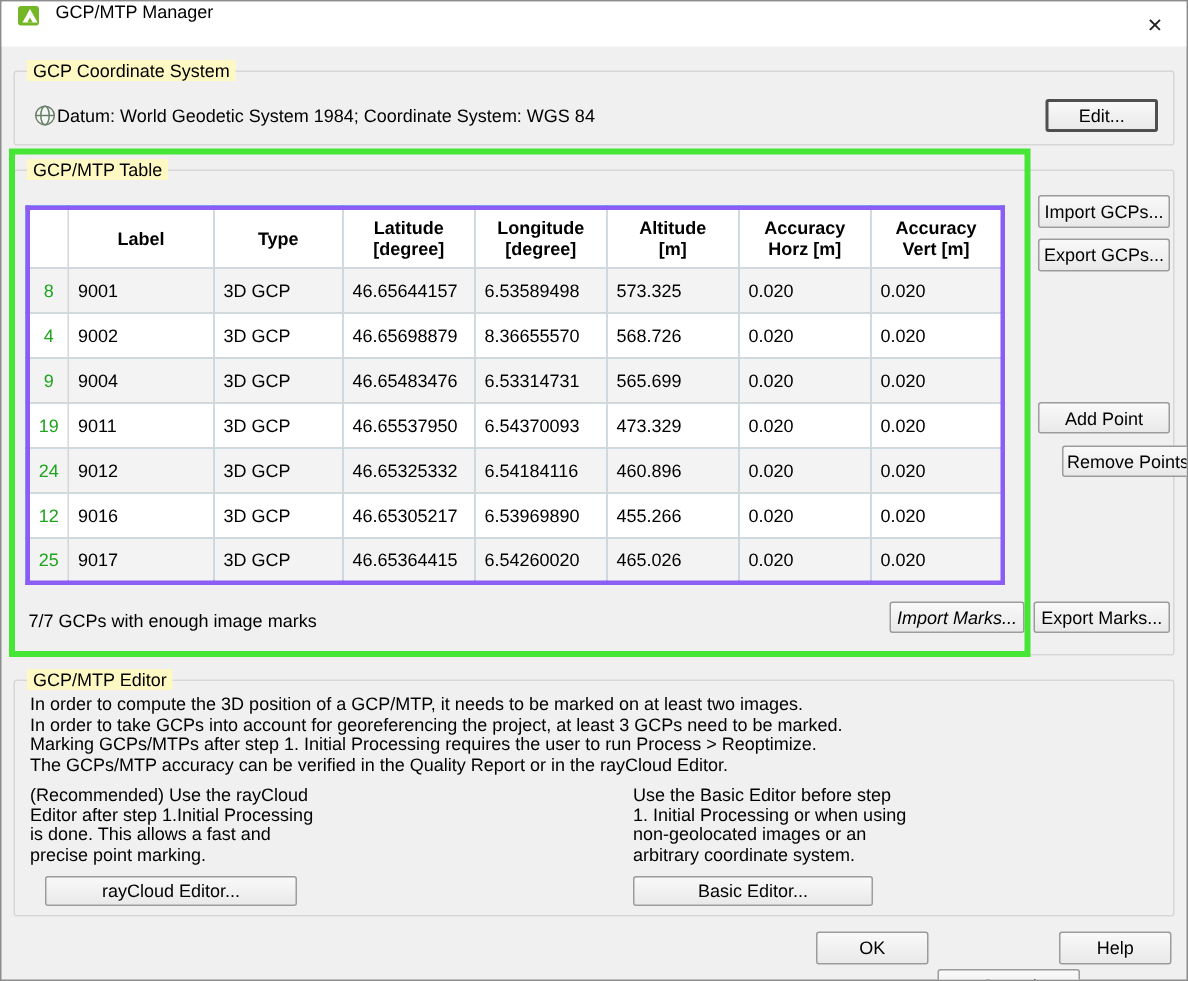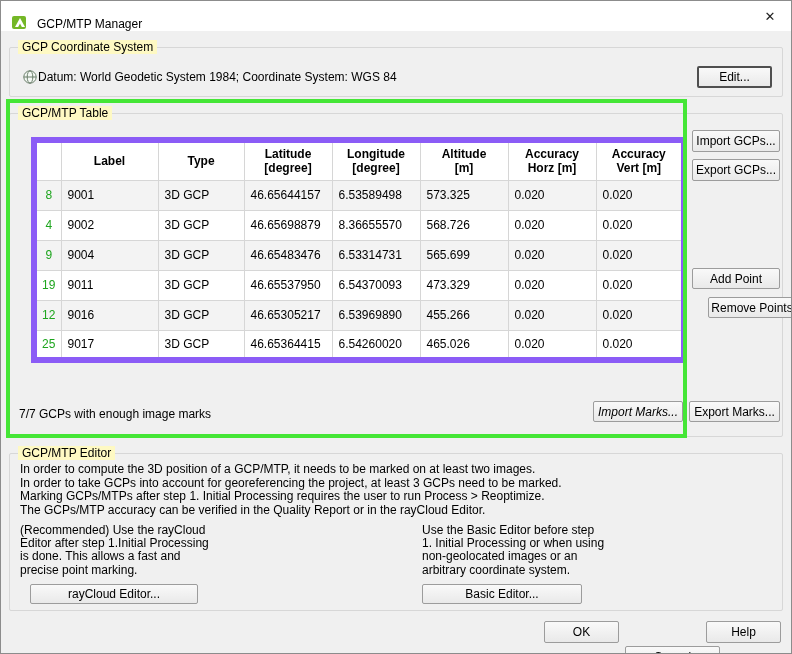--- a/index.html
+++ b/index.html
@@ -14,21 +14,21 @@
     position: relative;
     width: 792px; height: 654px;
     background: #f0f0f0;
     border: 1px solid #8c8c8c;
     overflow: hidden;
   }
   
   .titlebar {
     position: absolute; left: 0; top: 0; right: 0; height: 30px;
     background: #ffffff;
-    display: flex; align-items: flex-end;
+    display: flex; align-items: flex-start;
     padding-left: 10px;
   }
   .titlebar .title { margin-left: 8px; }
   .close-btn {
     margin-left: auto;
     width: 42px; height: 30px;
     display: flex; align-items: center; justify-content: center;
     font-size: 13px; color: #222;
   }
   
@@ -55,24 +55,24 @@
   
   .green-box {
     position: absolute; left: 5px; top: 98px;
     width: 681px; height: 339px;
     border: 4px solid #45e636;
     z-index: 6; pointer-events: none;
   }
 
   
   .gcp-table {
-    position: absolute; left: 30px; top: 136px;
+    position: absolute; left: 16px; top: 136px;
     border-collapse: collapse; table-layout: fixed;
     background: #0ea5e9; z-index: 2;
-    border: 6px solid #8b5cf6;
+    border: 3px solid #8b5cf6;
   }
   .gcp-table th, .gcp-table td { border: 1px solid #d6d6d6; }
   .gcp-table thead th {
     height: 40px; font-weight: bold; text-align: center;
     white-space: pre-line; background: #ffffff; padding: 0 2px;
   }
   .gcp-table td { height: 30px; padding: 0 6px; text-align: left; background: #fff; }
   .gcp-table tbody th.rownum {
     color: #1ea51e; font-weight: normal; text-align: center; background: #fff;
   }
@@ -212,20 +212,30 @@
           <th class="rownum">19</th>
           <td>9011</td>
           <td>3D GCP</td>
           <td>46.65537950</td>
           <td>6.54370093</td>
           <td>473.329</td>
           <td>0.020</td>
           <td>0.020</td>
         </tr>
         <tr>
+          <th class="rownum">24</th>
+          <td>9012</td>
+          <td>3D GCP</td>
+          <td>46.65325332</td>
+          <td>6.54184116</td>
+          <td>460.896</td>
+          <td>0.020</td>
+          <td>0.020</td>
+        </tr>
+        <tr>
           <th class="rownum">12</th>
           <td>9016</td>
           <td>3D GCP</td>
           <td>46.65305217</td>
           <td>6.53969890</td>
           <td>455.266</td>
           <td>0.020</td>
           <td>0.020</td>
         </tr>
         <tr>

